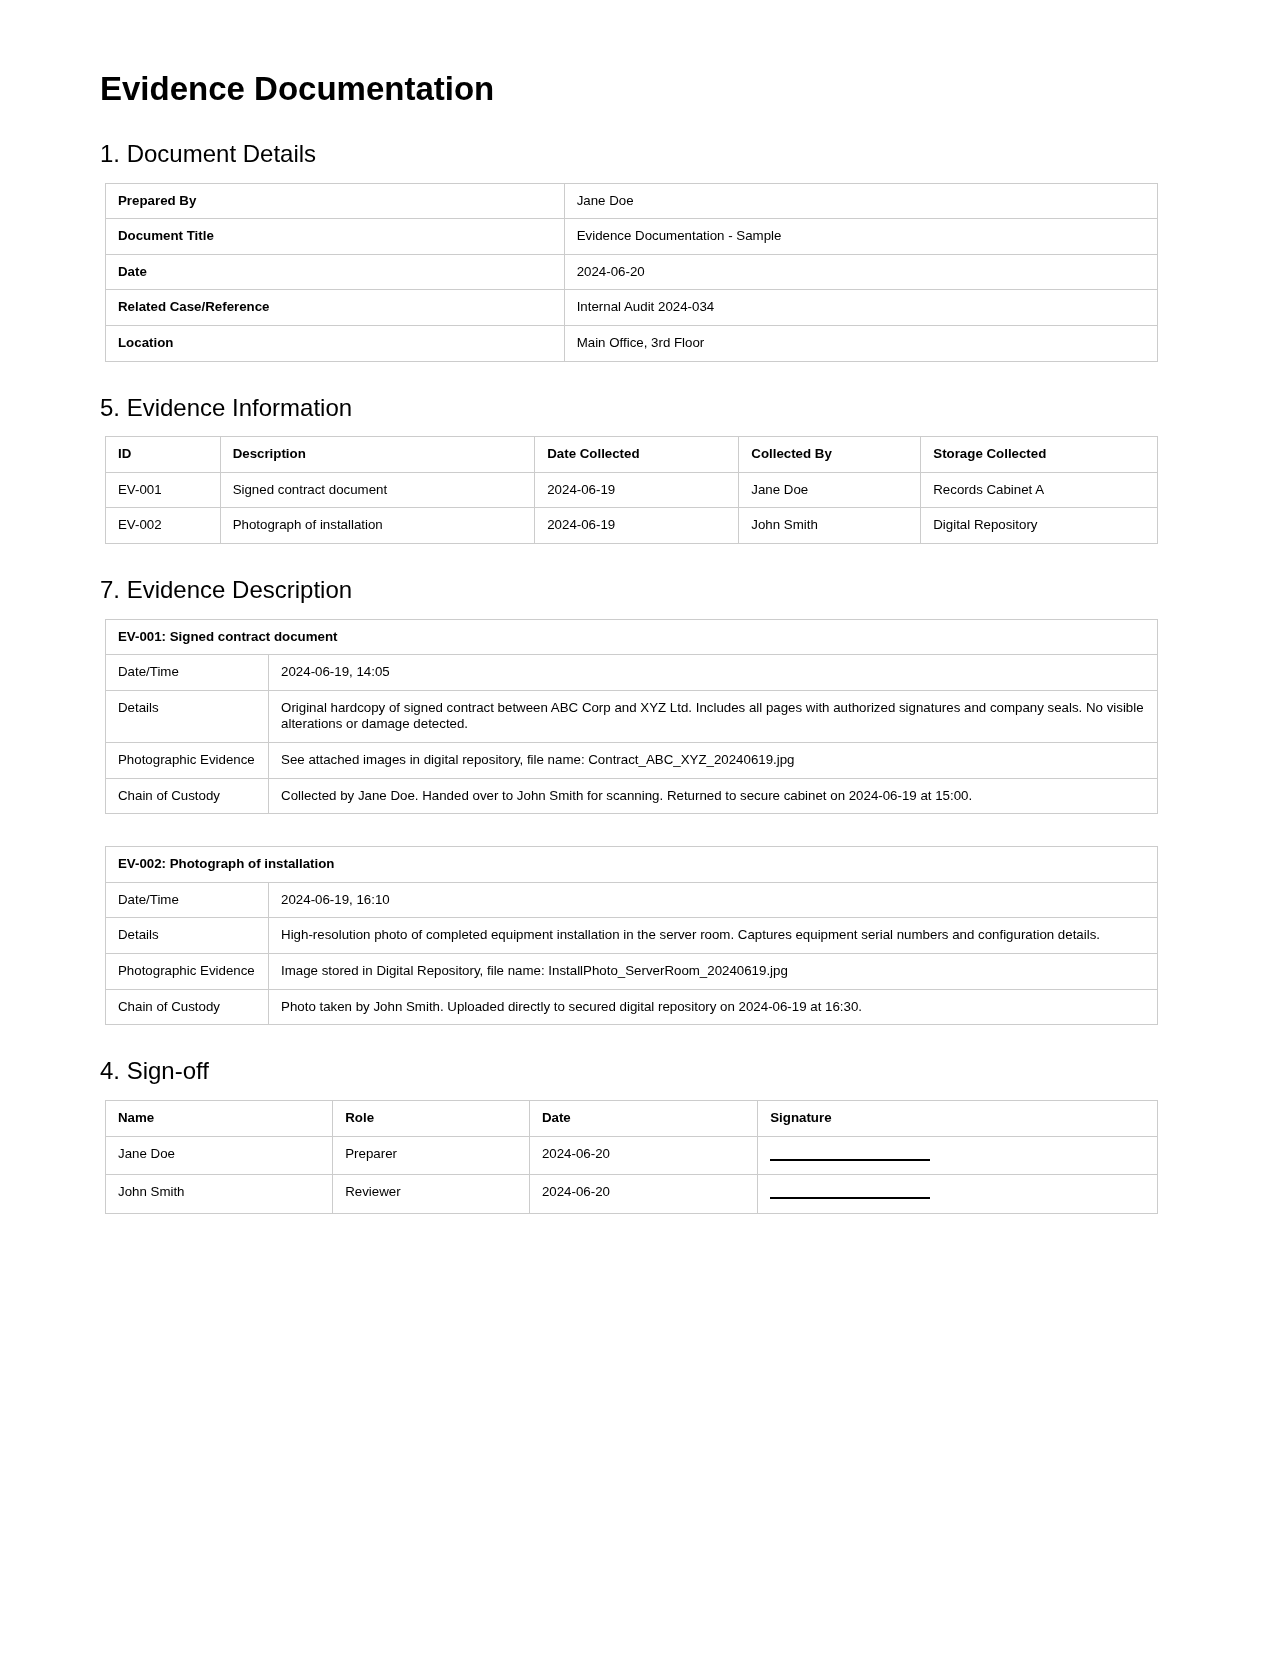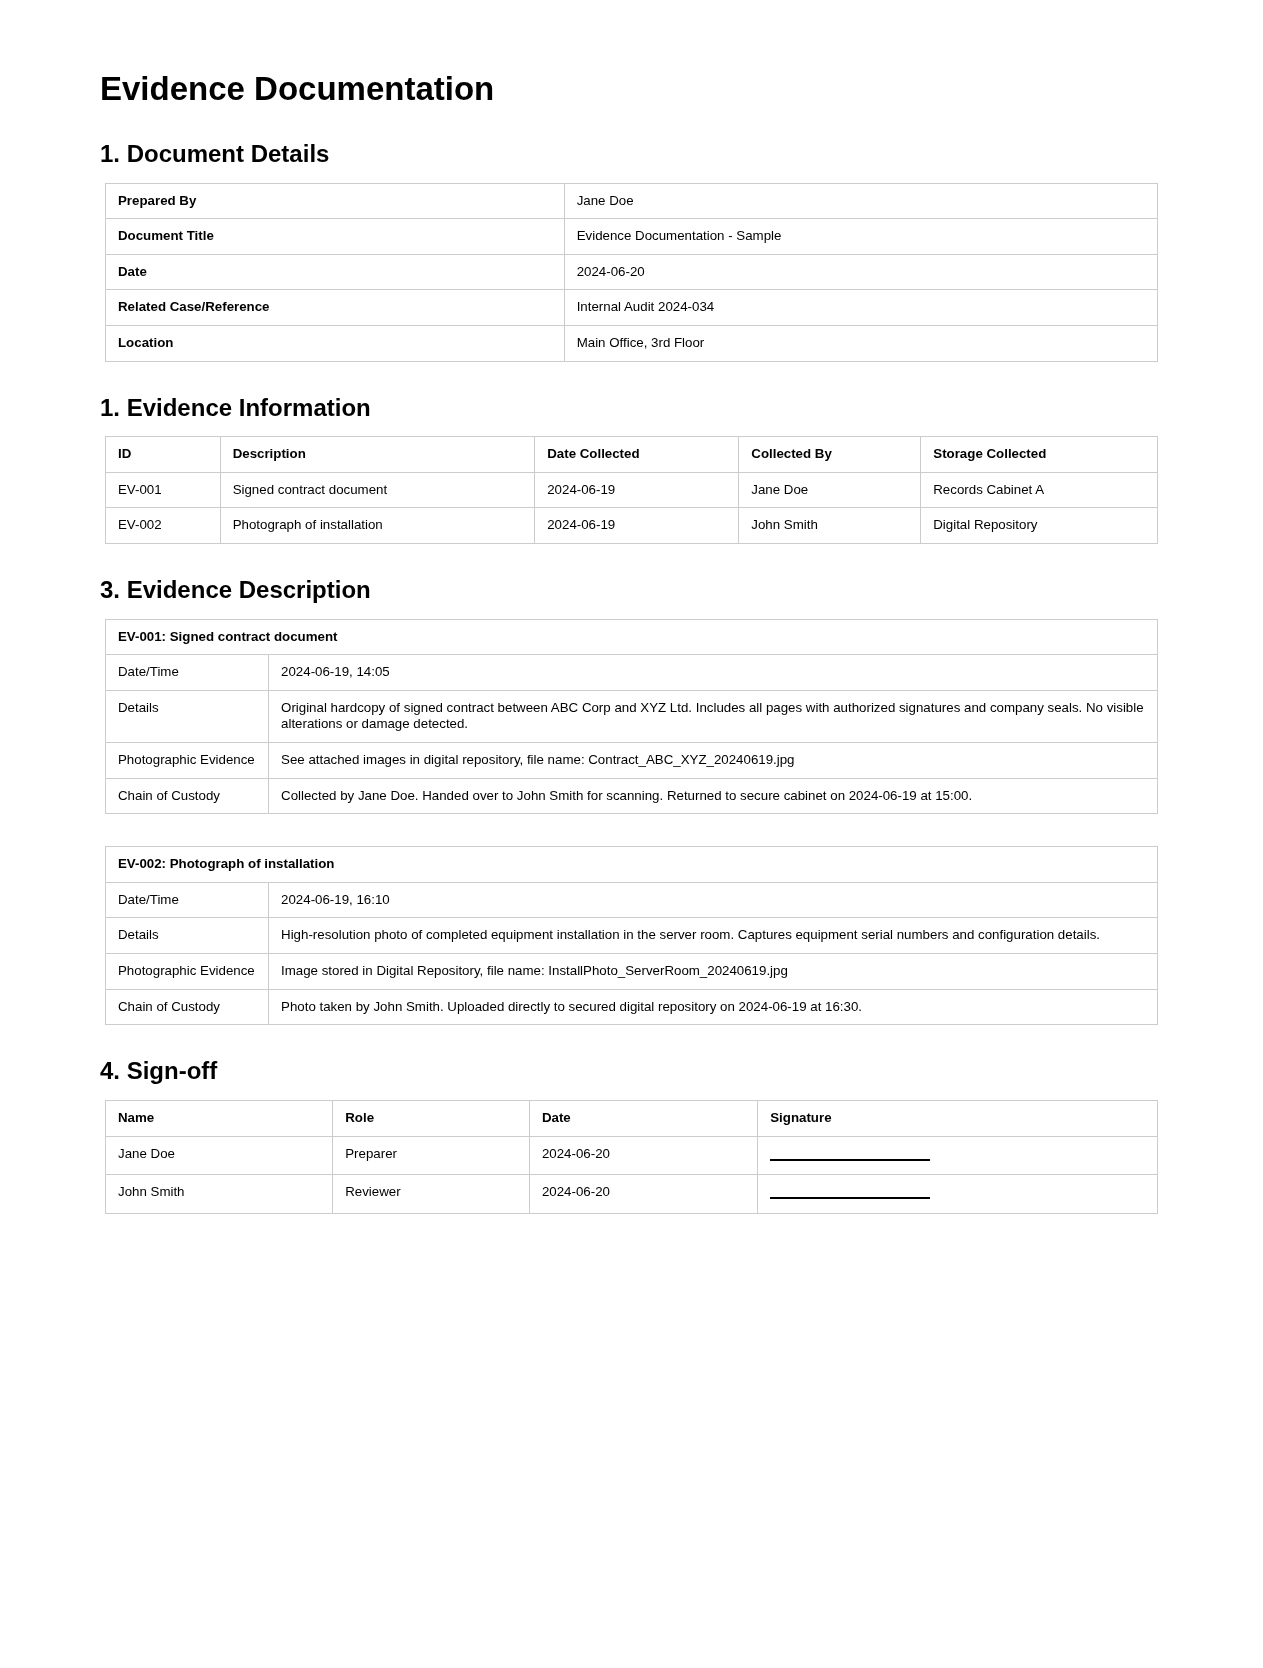--- a/index.html
+++ b/index.html
@@ -14,21 +14,21 @@
     line-height: 1.25;
   }
   h1 {
     font-size: 33px;
     font-weight: bold;
     margin: 0 0 14px 0;
     line-height: 1.15;
   }
   h2 {
     font-size: 24px;
-    font-weight: bold;
+    font-weight: normal;
     margin: 32px 0 15px 0;
     line-height: 1.15;
   }
   table {
     border-collapse: collapse;
     width: calc(100% - 10px);
     margin: 0 5px;
     table-layout: fixed;
   }
   th, td {
@@ -81,21 +81,21 @@
       </tr>
       <tr>
         <td style="font-weight:bold">Location</td>
         <td>Main Office, 3rd Floor</td>
       </tr>
     </tbody>
   </table>
 </div>
 
 <div class="section">
-  <h2>1. Evidence Information</h2>
+  <h2>5. Evidence Information</h2>
   <table>
     <colgroup>
       <col style="width:10.9%">
         <col style="width:29.9%">
         <col style="width:19.4%">
         <col style="width:17.3%">
         <col style="width:22.5%">
     </colgroup>
     <thead>
       <tr>
@@ -119,21 +119,21 @@
         <td>Photograph of installation</td>
         <td>2024-06-19</td>
         <td>John Smith</td>
         <td>Digital Repository</td>
       </tr>
     </tbody>
   </table>
 </div>
 
 <div class="section">
-  <h2>3. Evidence Description</h2>
+  <h2>7. Evidence Description</h2>
 
   <table class="block-table">
     <colgroup>
         <col style="width:15.5%">
         <col style="width:84.5%">
       </colgroup>
     <tbody>
       <tr class="block-header">
         <td colspan="2">EV-001: Signed contract document</td>
       </tr>

